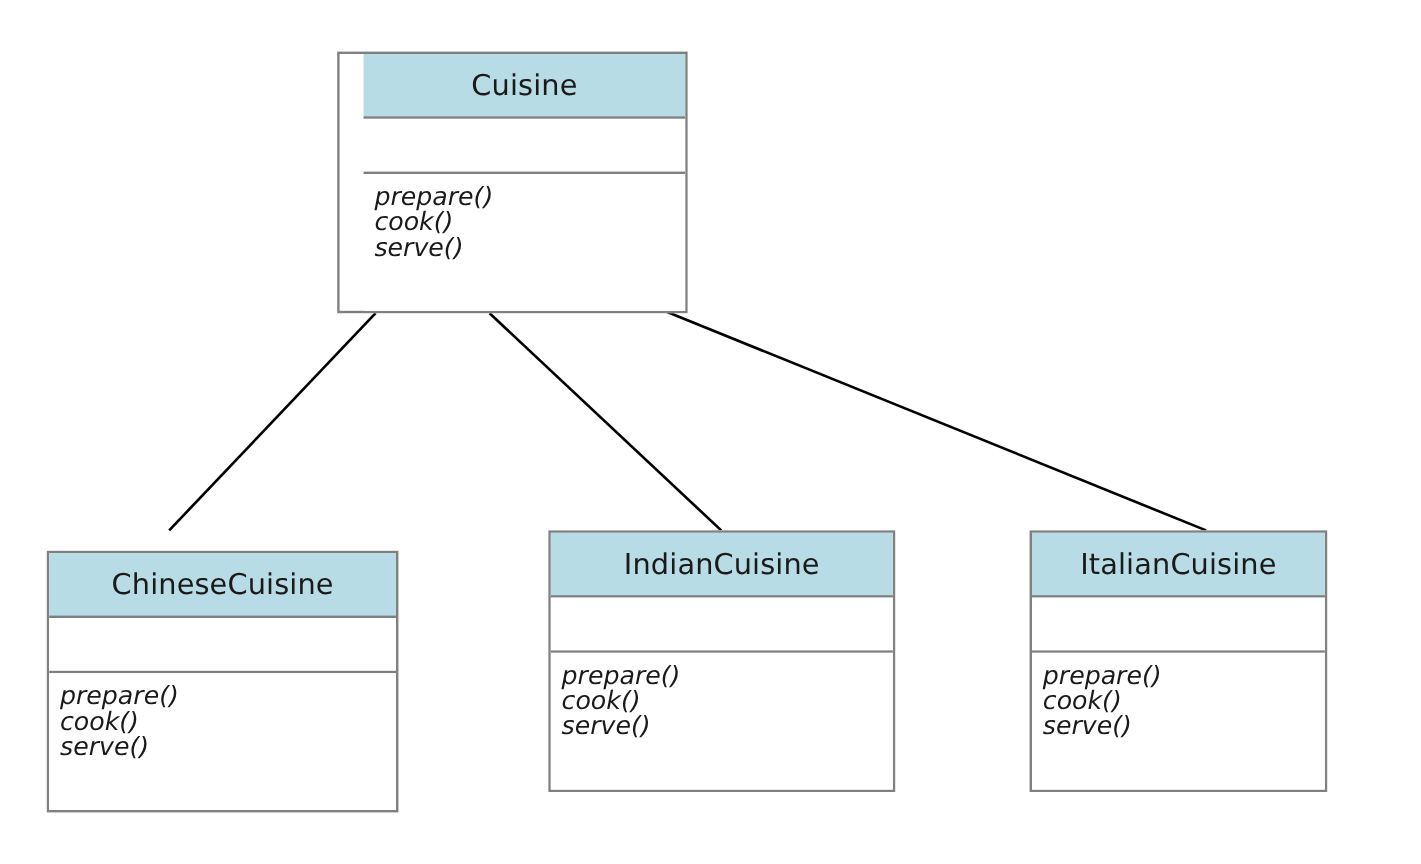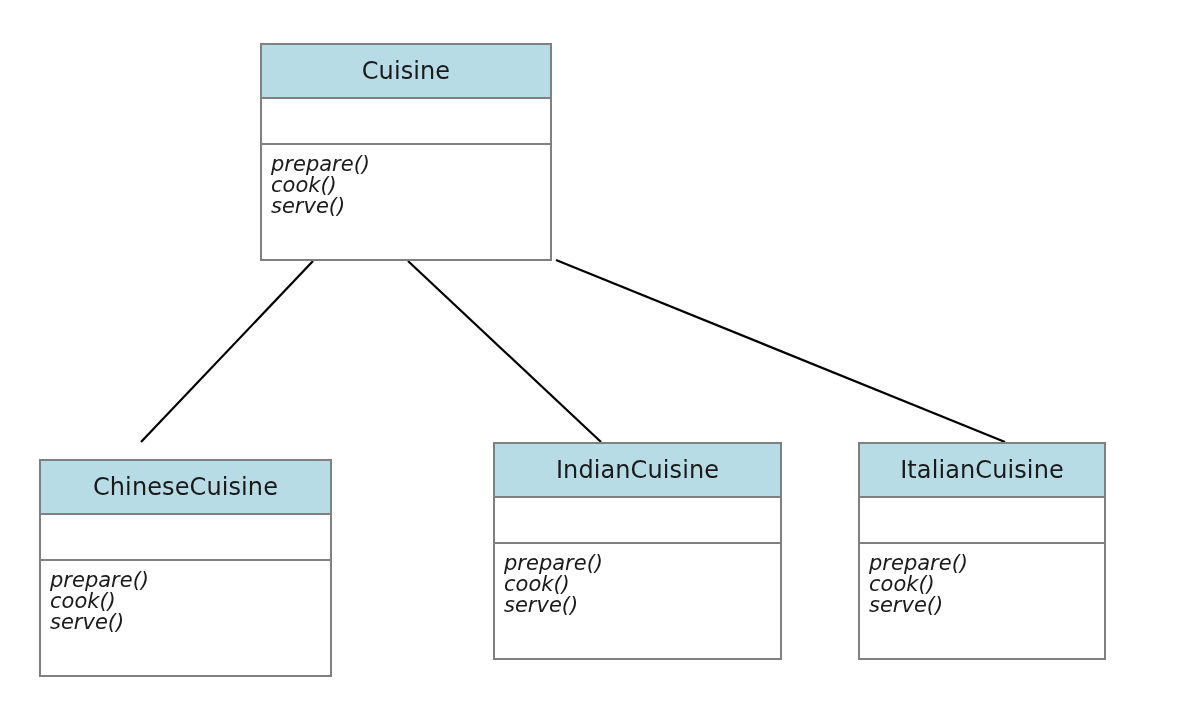--- a/index.html
+++ b/index.html
@@ -70,41 +70,41 @@
     overflow: hidden;
     font-style: italic;
   }
   .member-line {
     display: block;
     white-space: nowrap;
     color: #1a1a1a;
   }
   
   #class-cuisine {
-    left: 260px;
+    left: 281px;
     top: 43px;
     width: 292px;
     height: 218px;
+    padding-left: 20px;
   }
   #class-cuisine .uml-header { height: 54px; }
   #class-cuisine .uml-attributes { height: 46px; }
   
   #class-chinesecuisine {
     left: 39px;
     top: 442px;
     width: 293px;
     height: 218px;
     margin-top: 17px;
   }
   #class-indiancuisine {
     left: 457px;
     top: 442px;
     width: 289px;
     height: 218px;
-    margin-left: 36px;
   }
   #class-italiancuisine {
     left: 858px;
     top: 442px;
     width: 248px;
     height: 218px;
   }
   #class-chinesecuisine .uml-header,
   #class-indiancuisine .uml-header,
   #class-italiancuisine .uml-header { height: 54px; }

